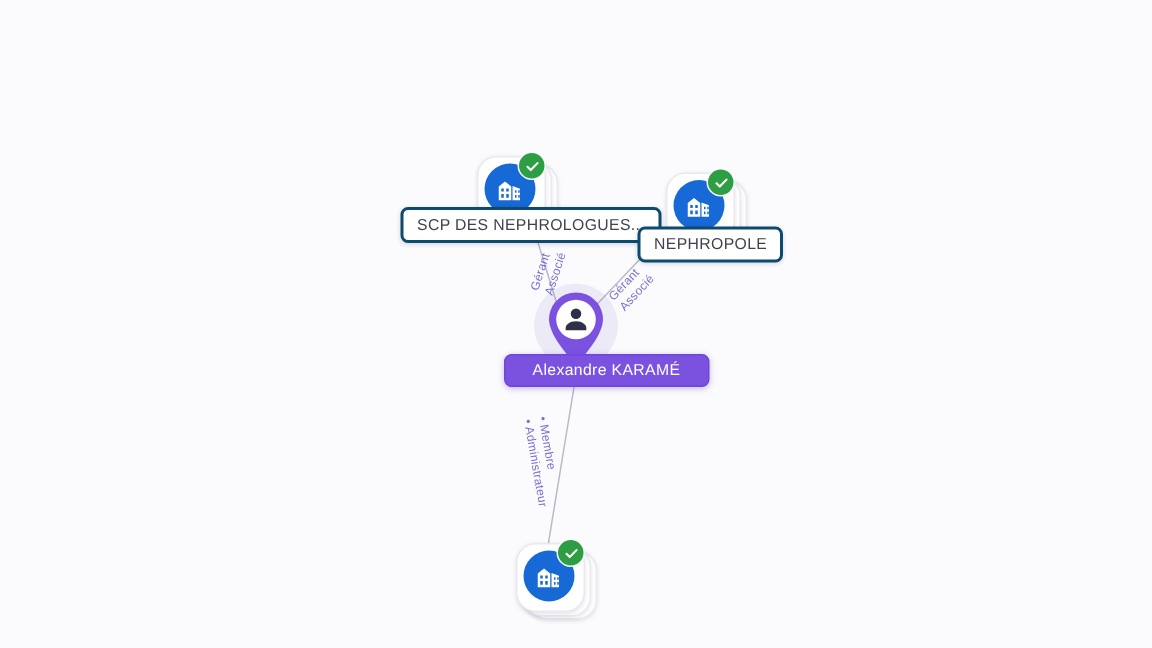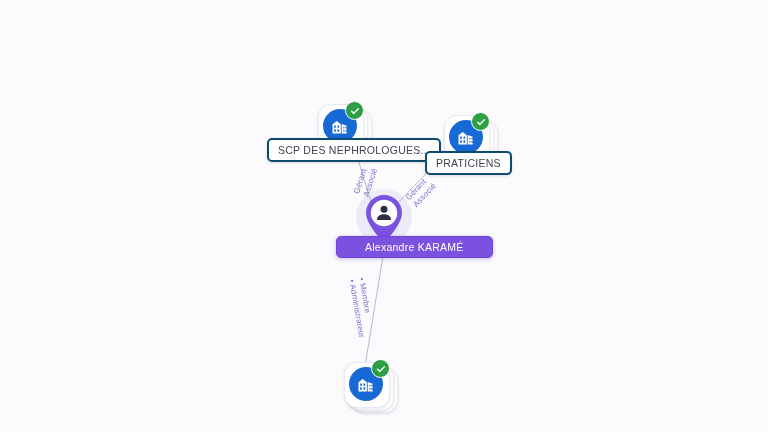--- a/index.html
+++ b/index.html
@@ -46,21 +46,21 @@
     position:absolute;white-space:nowrap;
     font-size:10.5px;letter-spacing:.25px;
     padding:4px 9px;border-radius:5px;
     background:#ffffff;color:#41414f;
     border:2px solid #0c4a6e;
     box-shadow:0 1px 3px rgba(40,40,80,.16);
   }
   .pill.person-pill{
     background:#7b52e0;color:#ffffff;border:1px solid #6f45da;
     box-shadow:0 1px 4px rgba(90,60,190,.35);
-    font-size:10.5px;padding:4px 28px;
+    font-size:10.5px;padding:4px 18px;
   }
 
   .edge-label{
     position:absolute;color:#7b6fd0;font-size:8px;line-height:9.5px;
     white-space:nowrap;letter-spacing:.2px;
     transform-origin:0 0;
   }
   .edge-label .l2{display:block;}
 </style>
 </head>
@@ -116,21 +116,21 @@
         <path d="M3 21V10l5-4 5 4v11H3zm2-2h2v-3H5v3zm4 0h2v-3H9v3zM5 14h2v-2.5H5V14zm4 0h2v-2.5H9V14z"></path>
         <path d="M14 21V9.5l6 2.2V21h-6zm2-2h1.2v-2.2H16V19zm2.6 0h1.2v-2.2h-1.2V19zM16 15h1.2v-2.1H16V15zm2.6 0h1.2v-2.1h-1.2V15z"></path>
       </svg>
     </div>
     <div class="check">
       <svg width="10" height="10" viewBox="0 0 24 24" fill="none" stroke="#ffffff" stroke-width="3.4" stroke-linecap="round" stroke-linejoin="round">
           <path d="M4 12.5l5.2 5.2L20 6.6"></path>
         </svg>
     </div>
   </div>
-  <div class="pill" style="left:425px;top:151px;">PRATICIENS</div>
+  <div class="pill" style="left:425px;top:151px;">NEPHROPOLE</div>
 
   <div class="company" style="left:344px;top:362px;">
     <div class="card c3"></div>
     <div class="card c2"></div>
     <div class="card c1"></div>
     <div class="disc">
       <svg width="20" height="20" viewBox="0 0 24 24" fill="#ffffff">
         <path d="M3 21V10l5-4 5 4v11H3zm2-2h2v-3H5v3zm4 0h2v-3H9v3zM5 14h2v-2.5H5V14zm4 0h2v-2.5H9V14z"></path>
         <path d="M14 21V9.5l6 2.2V21h-6zm2-2h1.2v-2.2H16V19zm2.6 0h1.2v-2.2h-1.2V19zM16 15h1.2v-2.1H16V15zm2.6 0h1.2v-2.1h-1.2V15z"></path>
       </svg>

